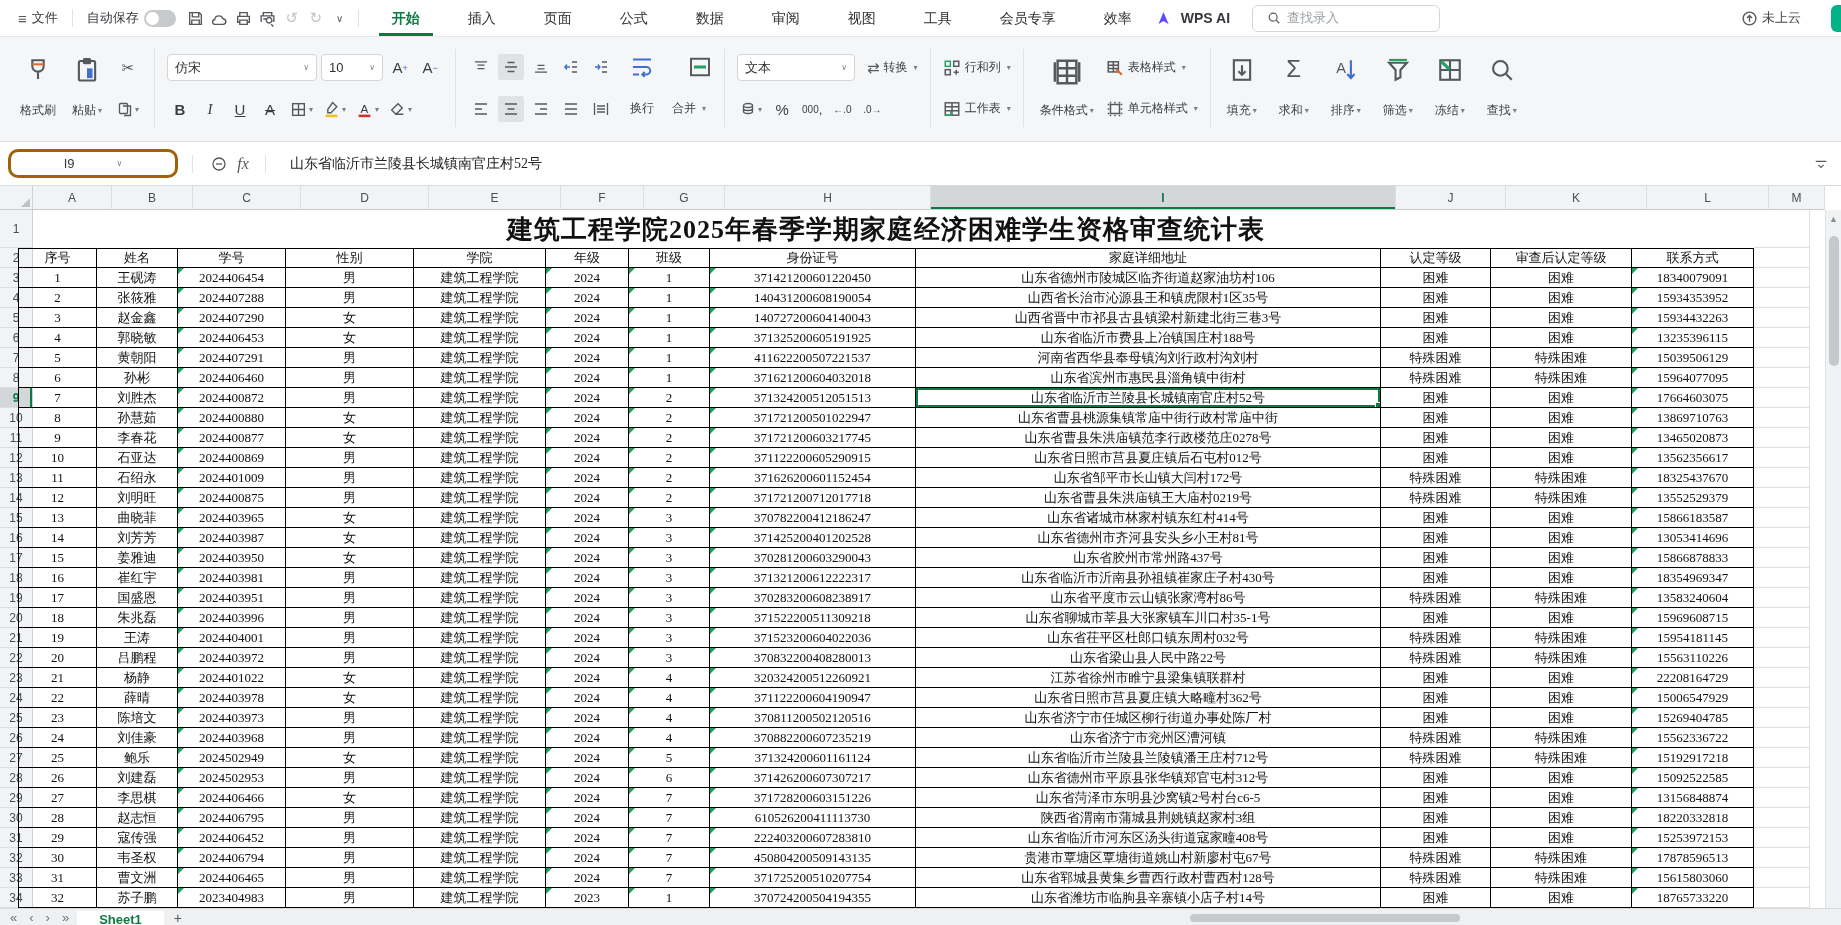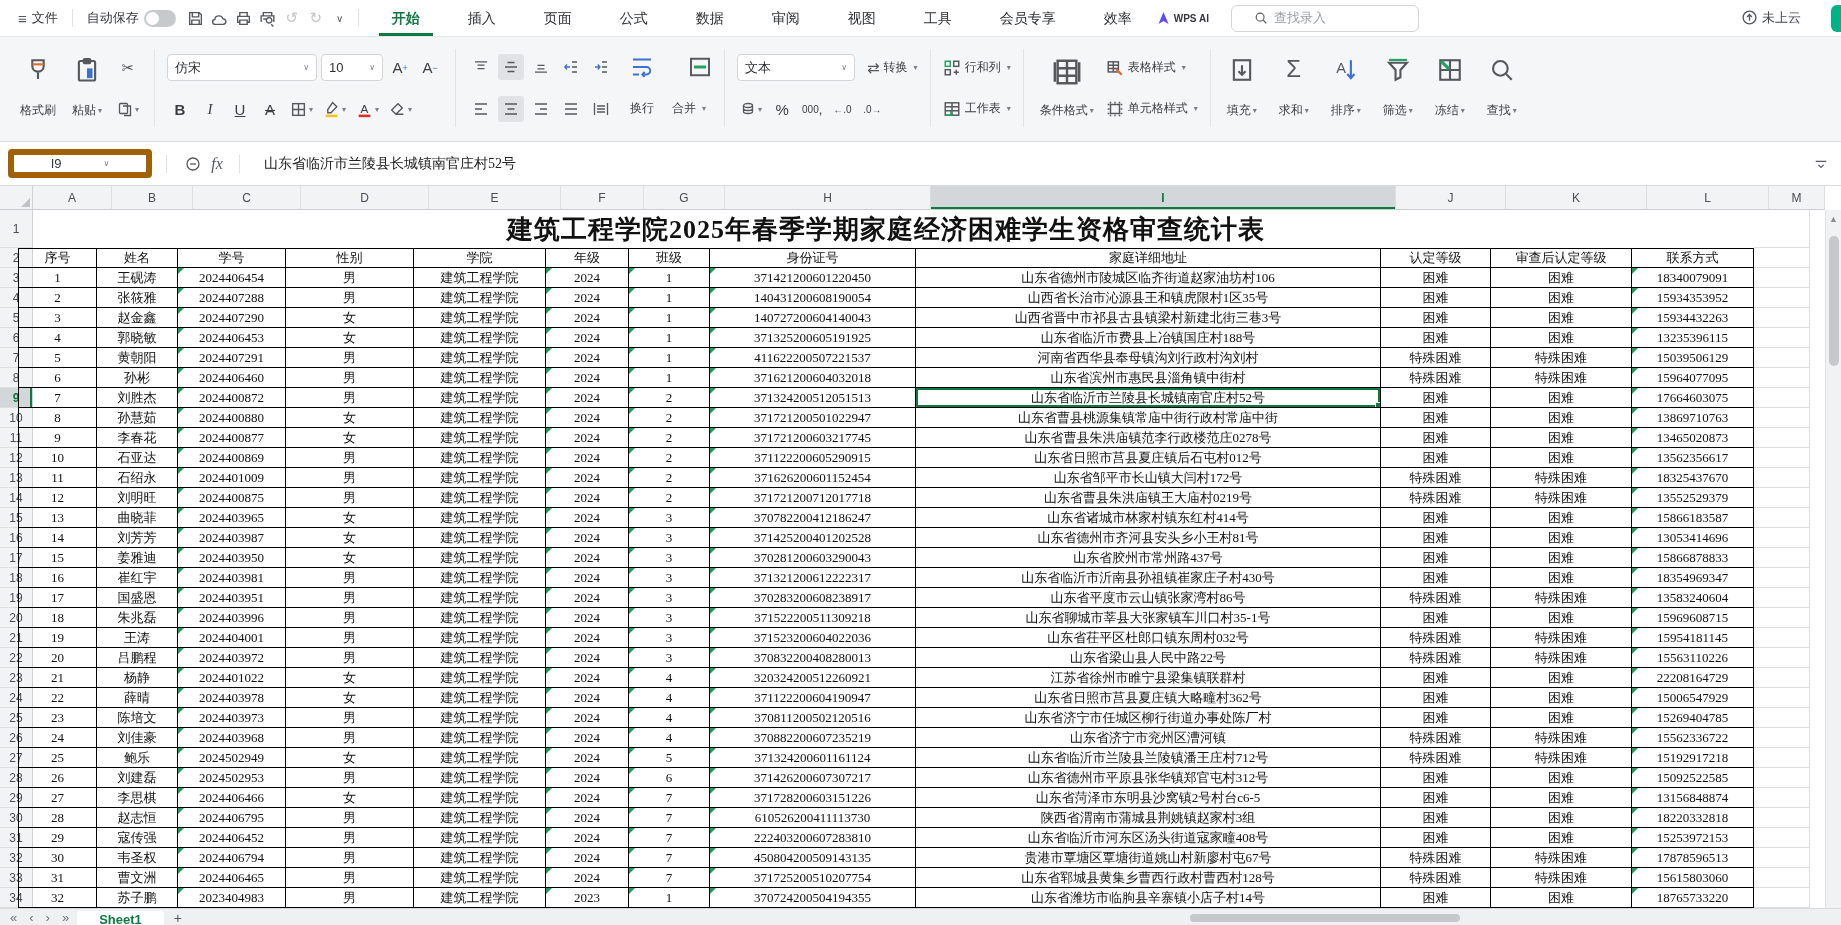--- a/index.html
+++ b/index.html
@@ -12,24 +12,24 @@
   display:flex;align-items:center;border-bottom:1px solid #e6e7e9;padding:0 10px;}
 .mitem{display:flex;align-items:center;gap:5px;font-size:13px;padding:0 8px;height:26px;cursor:default}
 .vdiv{width:1px;height:18px;background:#e1e2e4;margin:0 6px}
 #autosave-pill{width:32px;height:17px;border-radius:9px;background:#c7cacd;position:relative}
 #autosave-pill i{position:absolute;left:2px;top:2px;width:13px;height:13px;border-radius:50%;background:#fff}
 .qico{width:24px;height:24px;display:flex;align-items:center;justify-content:center;color:#585a5e;font-size:15px}
 .qico.dis{color:#c3c5c8}
 #menu-tabs{display:flex;align-items:center;gap:22px;margin-left:14px}
 .tab{font-size:14px;padding:0 13px;height:36px;line-height:36px;color:#2e3033}
 .tab.active{color:#0e7a43;font-weight:bold;border-bottom:3px solid #0e7a43}
-#wpsai{display:flex;align-items:center;gap:2px;font-weight:bold;font-size:10px;margin:0 10px}
+#wpsai{display:flex;align-items:center;gap:9px;font-weight:bold;font-size:14px;margin:0 10px}
 #searchbox{width:188px;height:27px;border:1px solid #d3d5d8;border-radius:6px;display:flex;
-  align-items:center;gap:6px;padding:0 22px;color:#9aa0a6;font-size:13px;margin:0 12px}
-#cloud{display:flex;gap:4px;font-size:13px;color:#44474c;margin-left:auto}
+  align-items:center;gap:6px;padding:0 14px;color:#9aa0a6;font-size:13px;margin:0 12px}
+#cloud{display:flex;align-items:center;gap:4px;font-size:13px;color:#44474c;margin-left:auto}
 #share-sliver{position:absolute;right:0;top:5px;width:10px;height:27px;background:#00b386;border-radius:6px 0 0 6px}
 
 #ribbon{position:absolute;top:37px;left:0;width:1841px;height:105px;background:#f5f6f7;
   border-bottom:1px solid #dcdee0;display:flex;align-items:stretch;padding:8px 6px 10px 6px;gap:2px}
 .rgroup{display:flex;align-items:center;gap:8px;padding:0 10px}
 .gdiv{width:1px;background:#e2e3e5;margin:4px 0}
 .bigbtn{display:flex;flex-direction:column;align-items:center;justify-content:space-between;
   height:74px;padding:6px 4px;font-size:12px;color:#3b3d42}
 .bigbtn .blabel{display:flex;align-items:center}
 .col2{display:flex;flex-direction:column;justify-content:space-between;height:74px;padding:3px 0}
@@ -38,21 +38,21 @@
   font-size:13px;color:#3b3d42;padding:0 3px}
 .ibtn.active{background:#e0e2e5}
 .rsel{background:#fff;border:1px solid #d3d5d8;border-radius:4px;height:27px;display:flex;
   align-items:center;justify-content:space-between;font-size:13px;padding:0 7px;color:#2e3033}
 .lblbtn{display:flex;align-items:center;gap:4px;font-size:12px;color:#3b3d42;height:27px}
 .ic{stroke:#55585c;fill:none;stroke-width:1.3}
 .txtic{font-size:15px;color:#55585c;line-height:1}
 
 #fbar{position:absolute;top:142px;left:0;width:1841px;height:44px;background:#fff;
   border-bottom:1px solid #d8dadc;display:flex;align-items:center;padding:0 8px}
-#cellref{width:144px;height:29px;border:6px solid #a16207;border-radius:4px;display:flex;
+#cellref{width:170px;height:29px;border:3px solid #a16207;border-radius:10px;display:flex;
   align-items:center;justify-content:center;gap:40px;font-size:13px}
 #fvalue{font-family:"Liberation Serif","DejaVu Serif",serif;font-size:14px;color:#222;margin-left:14px}
 
 #sheet{position:absolute;top:186px;left:0;width:1841px;height:722px;background:#fff}
 #colheads{position:absolute;top:0;left:0;height:24px;display:flex}
 .corner{width:33px;height:24px;background:#f2f3f5;border-right:1px solid #cfd2d5;border-bottom:1px solid #c9cbce;position:relative}
 .corner i{position:absolute;right:2px;bottom:2px;border-left:9px solid transparent;border-bottom:9px solid #c0c3c6}
 .colhead{height:24px;background:#f2f3f5;border-right:1px solid #dcdee0;border-bottom:1px solid #c9cbce;
   font-size:12px;color:#4a4d52;display:flex;align-items:center;justify-content:center}
 .colhead.selcol{background:#d3d7da;color:#0e7a43;font-weight:bold;box-shadow:inset 0 -2px 0 #0e7a43}

